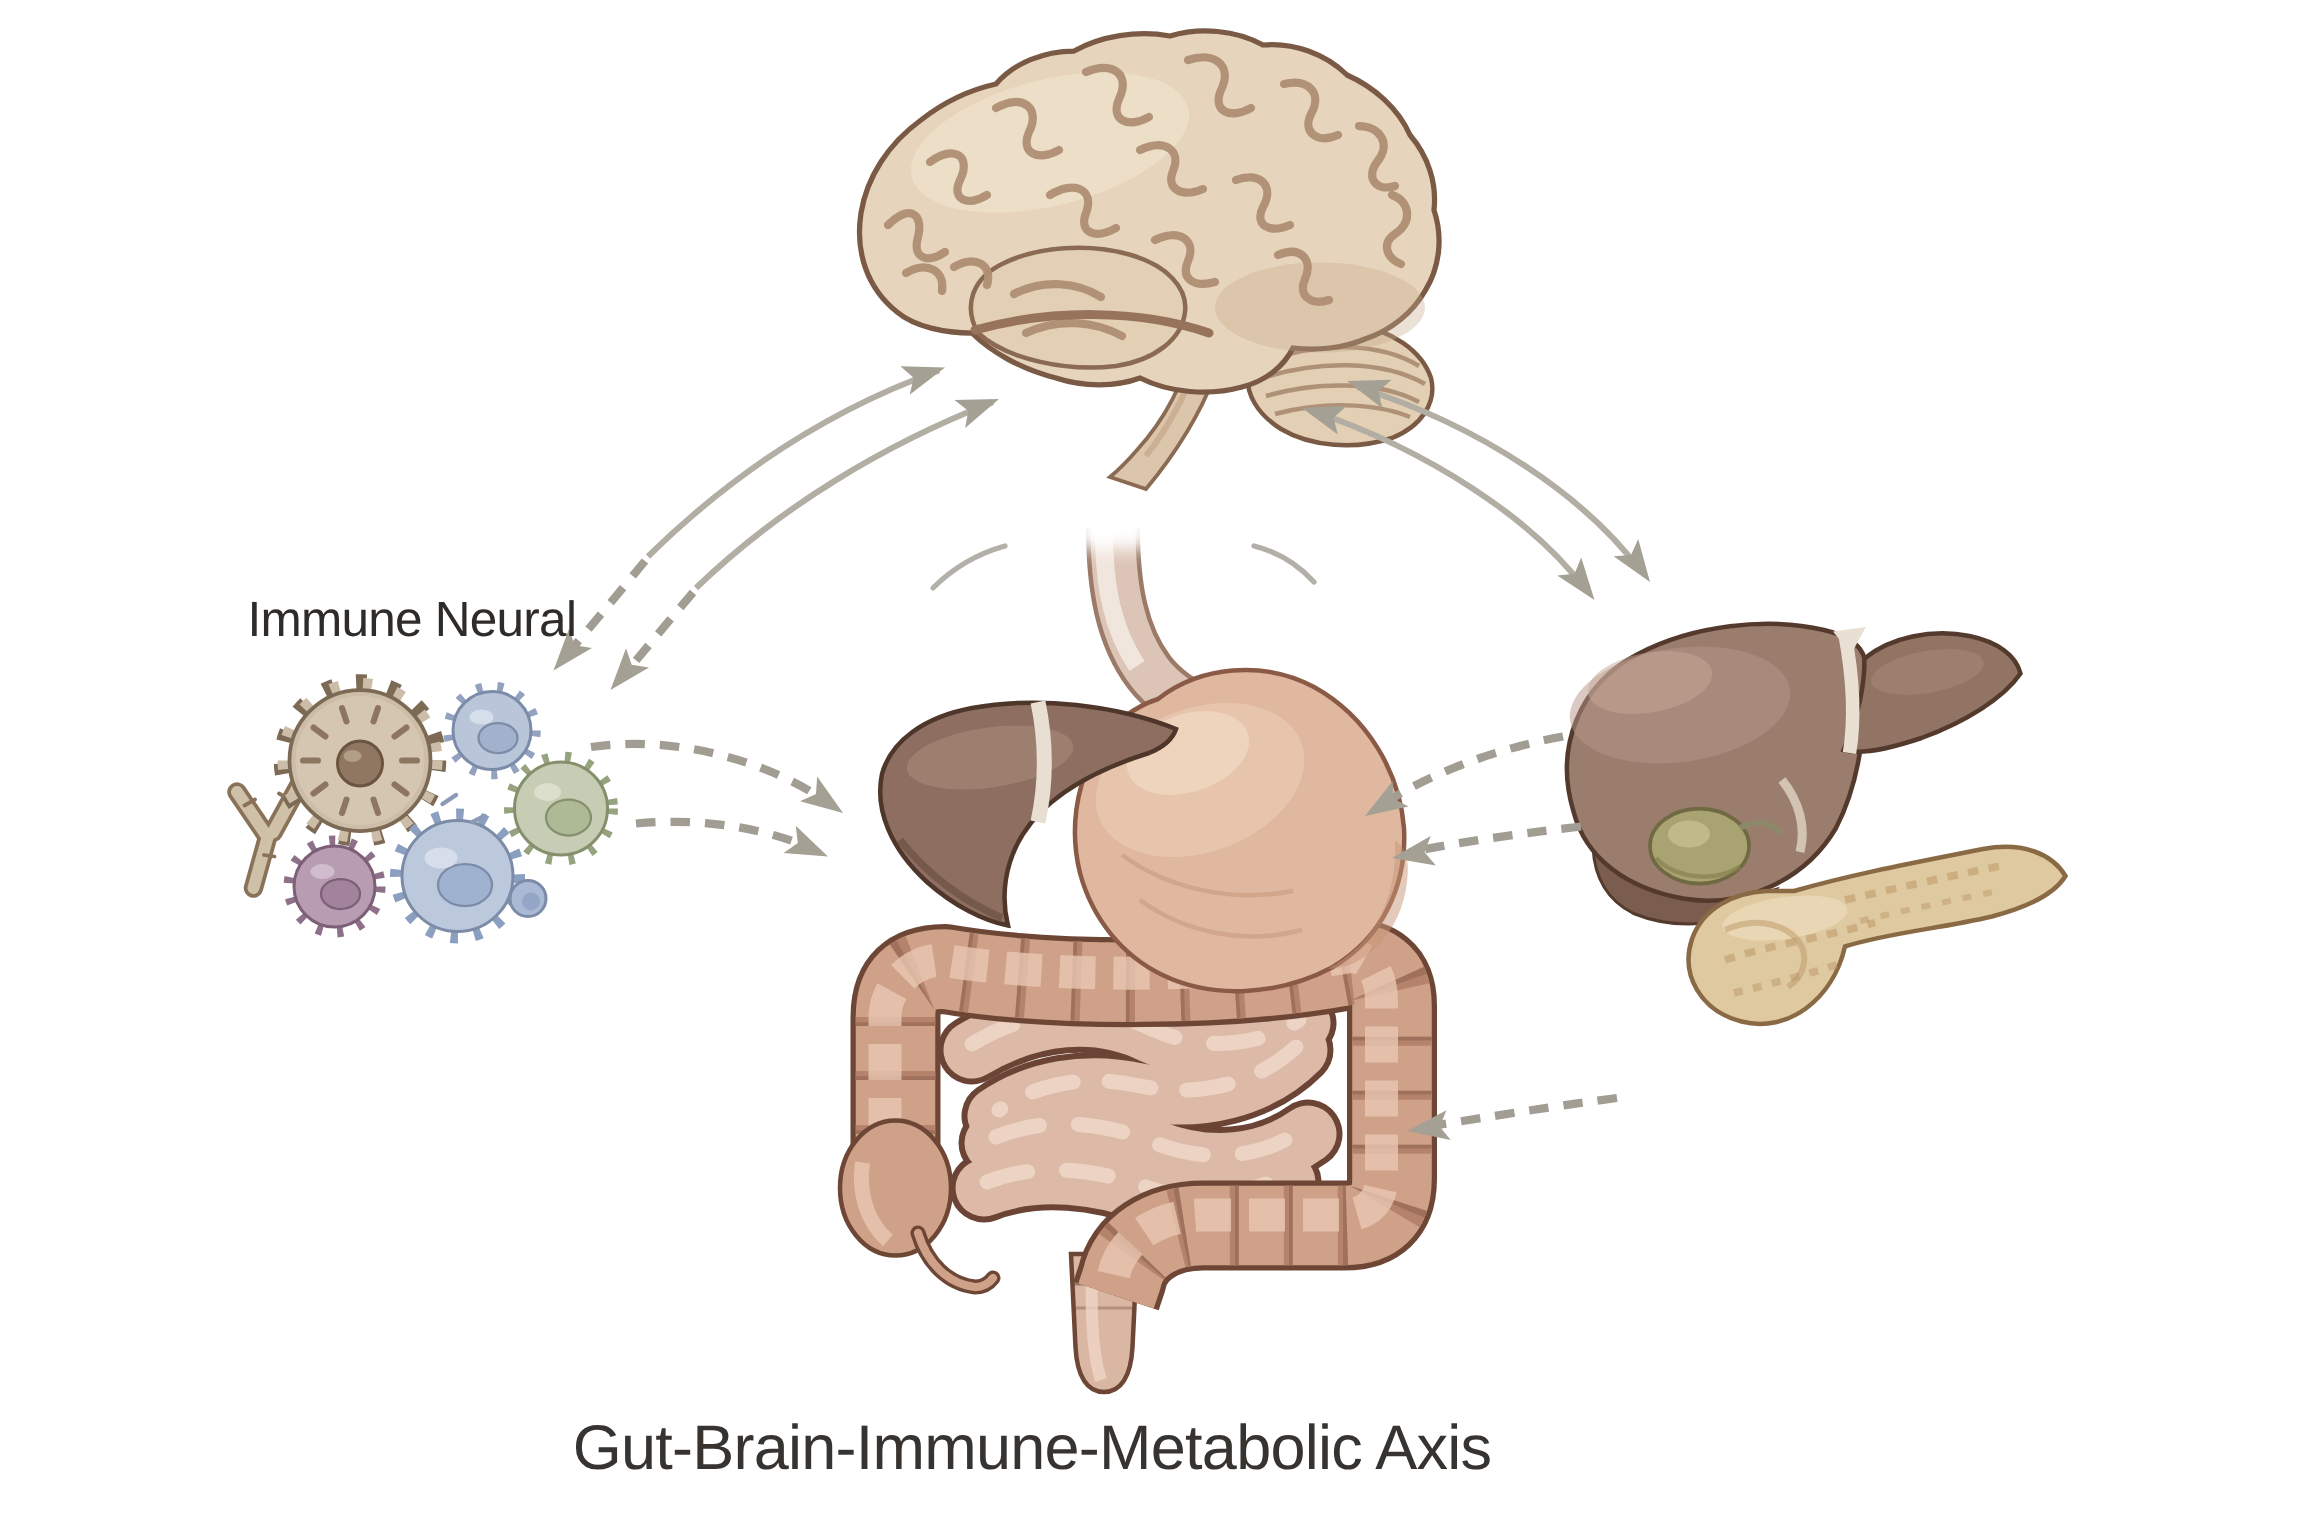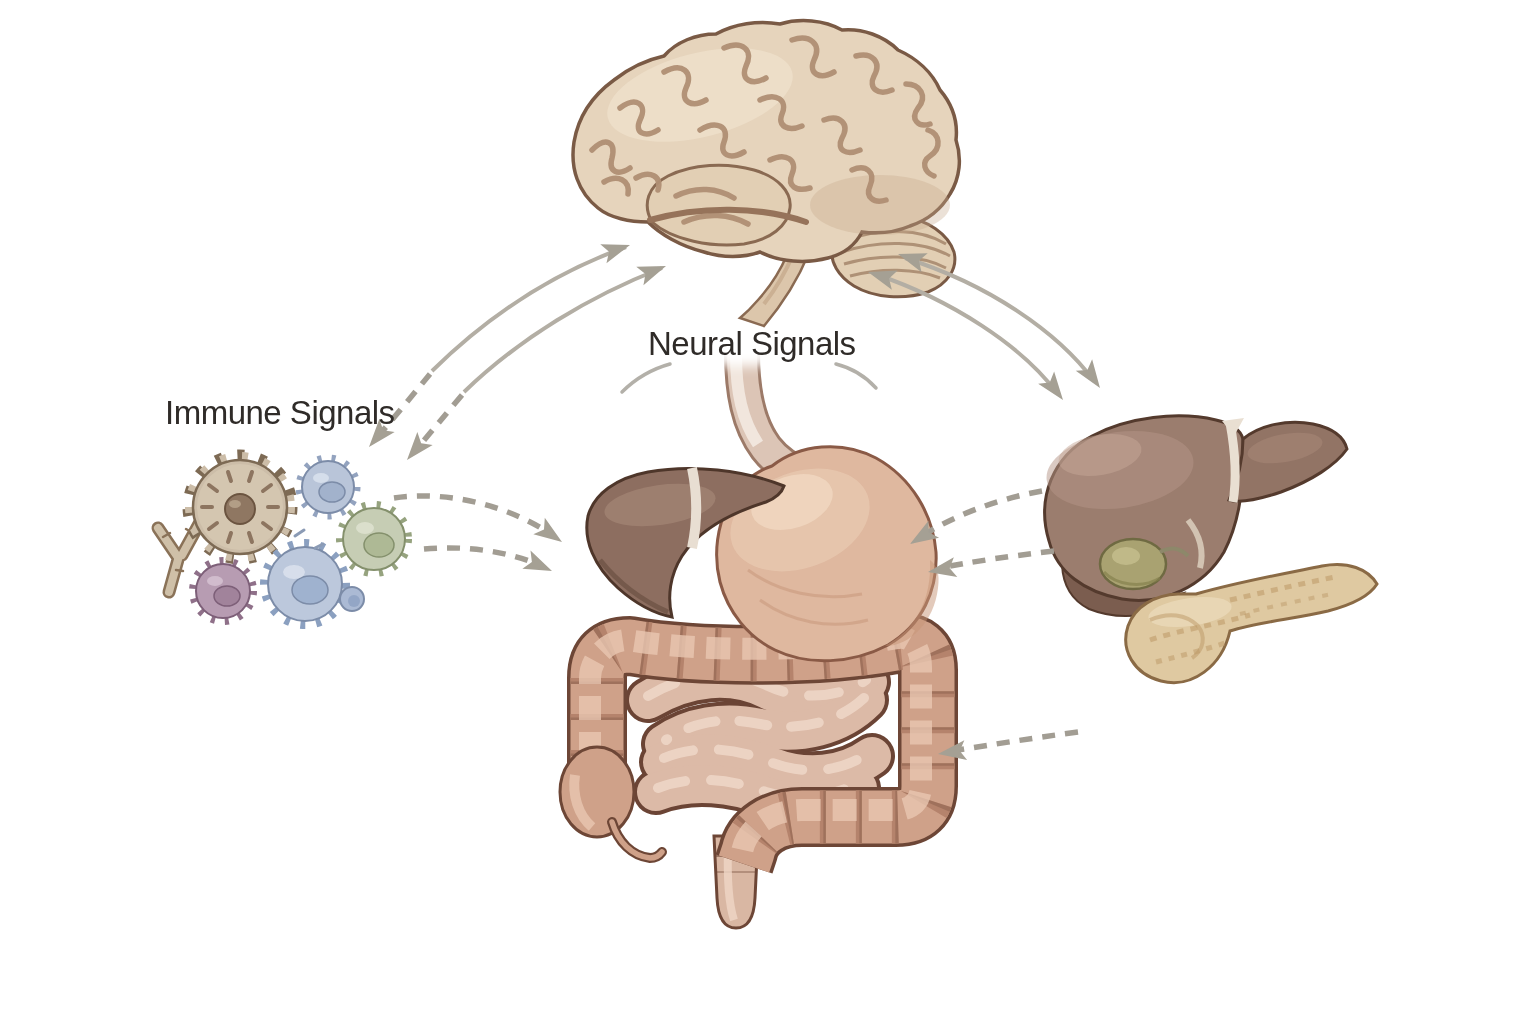--- a/index.html
+++ b/index.html
@@ -275,16 +275,16 @@
     <polygon points="0,0 -28,10 -22,0 -28,-10" fill="#a5a094" transform="translate(938,754) rotate(172)"></polygon>
   </g>
 
   <g fill="none" stroke="#9a958c" stroke-width="3.5" stroke-linecap="round" opacity="0.75">
     <path d="M 622,392 C 636,378 652,369 670,364"></path>
     <path d="M 836,364 C 852,368 866,377 876,388"></path>
   </g>
 
 </svg>
 
-<div class="lbl" style="left:165px; top:396px;">Immune Signals</div>
-<div class="lbl" style="left:648px; top:327px;">Neural Signals</div>
+<div class="lbl" style="left:165px; top:396px;">Immune Neural</div>
+<div class="title">Gut-Brain-Immune-Metabolic Axis</div>
 
 </div>
 
 </body></html>

